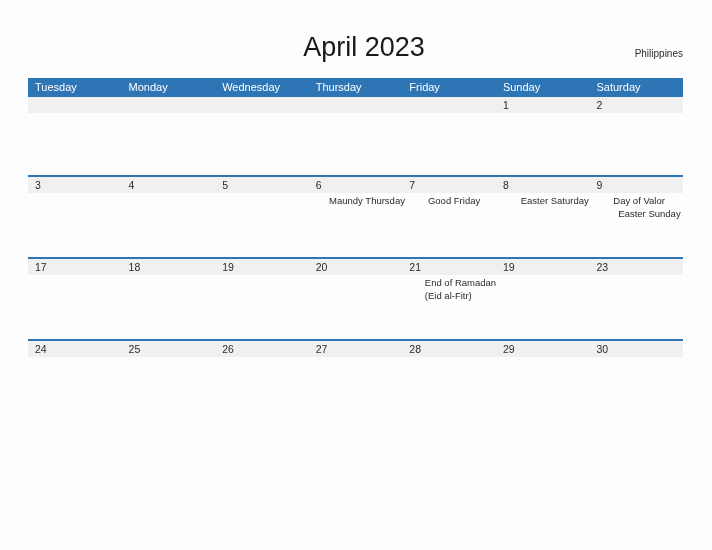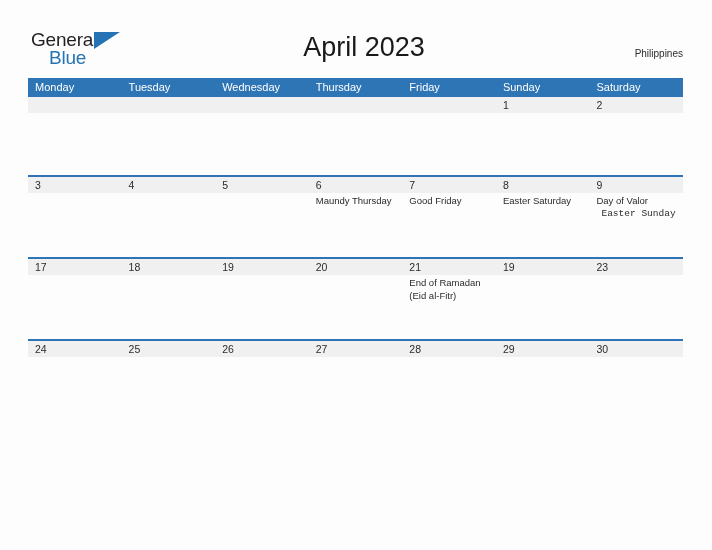--- a/index.html
+++ b/index.html
@@ -140,53 +140,48 @@
   .week.first .bodyrow { height: 62px; }
   .week .bodycell {
     flex: 1 1 0;
     padding-left: 7px;
     padding-top: 2px;
     box-sizing: border-box;
     font-size: 9.5px;
     line-height: 12.5px;
     color: #2b2b2b;
     font-family: "Liberation Sans", sans-serif;
+    margin-left: 16px;
   }
   .ev {
     display: block;
     white-space: nowrap;
   }
   .ev.indent {
     padding-left: 5px;
-    font-family: Liberation Mono, monospace;
   }
 </style>
 </head>
 <body>
 
 <div class="page">
 
   <div class="header">
 
-    <div class="logo">
-      <span class="logo-general">General</span>
-      <span class="logo-triangle"></span>
-      <span class="logo-blue">Blue</span>
-    </div>
 
     <div class="title">April 2023</div>
 
     <div class="country">Philippines</div>
 
   </div>
 
   <div class="calendar">
     <div class="dow-row" id="dow-row">
+        <div class="dow-cell">Tuesday</div>
         <div class="dow-cell">Monday</div>
-        <div class="dow-cell">Tuesday</div>
         <div class="dow-cell">Wednesday</div>
         <div class="dow-cell">Thursday</div>
         <div class="dow-cell">Friday</div>
         <div class="dow-cell">Sunday</div>
         <div class="dow-cell">Saturday</div>
       </div>
     <div id="weeks-container">
         <div class="week first">
           <div class="numrow">
             <div class="numcell"></div>

